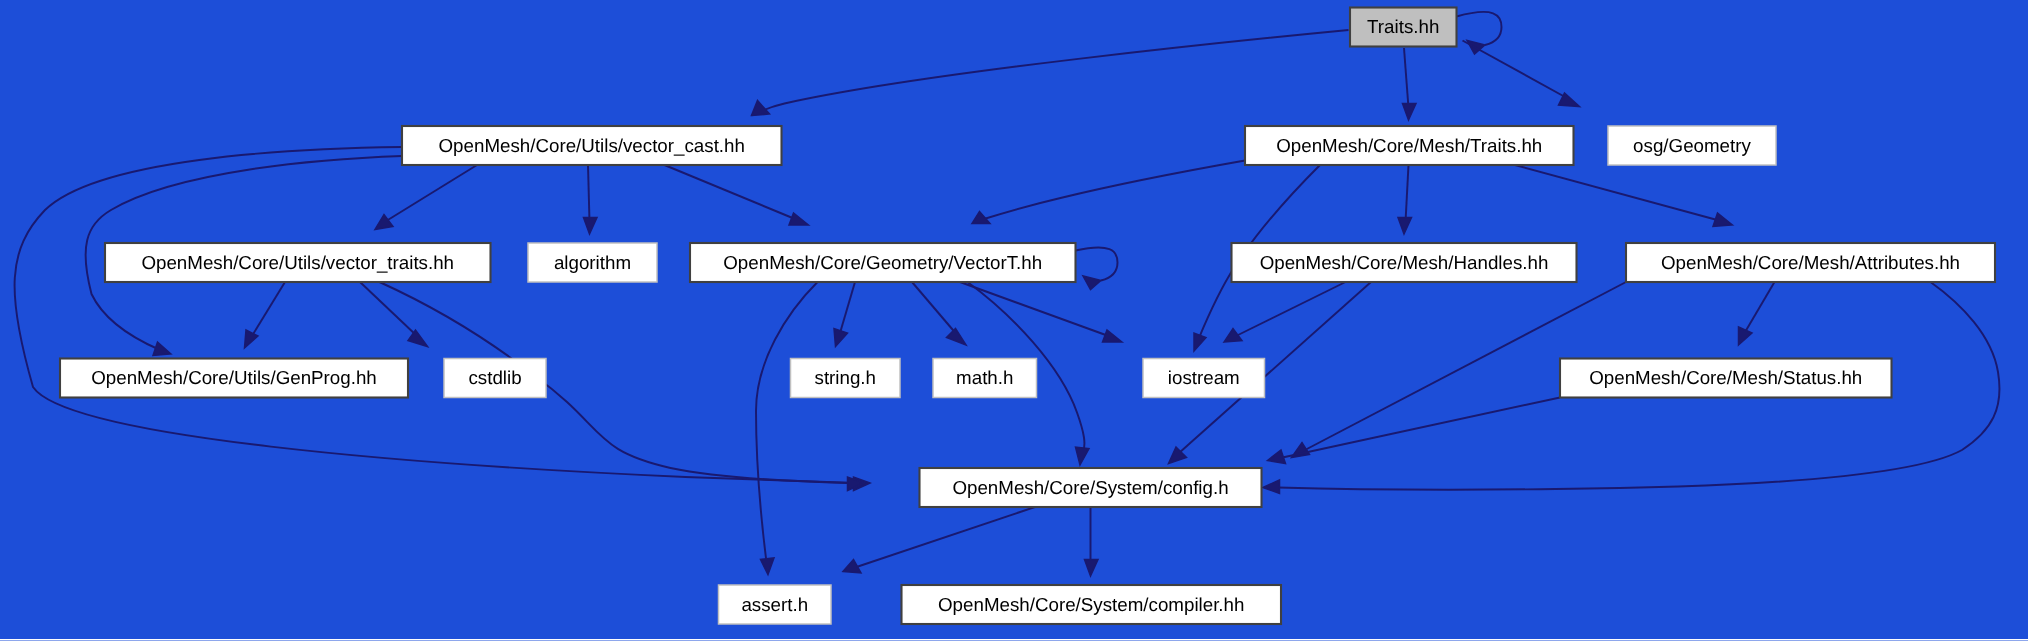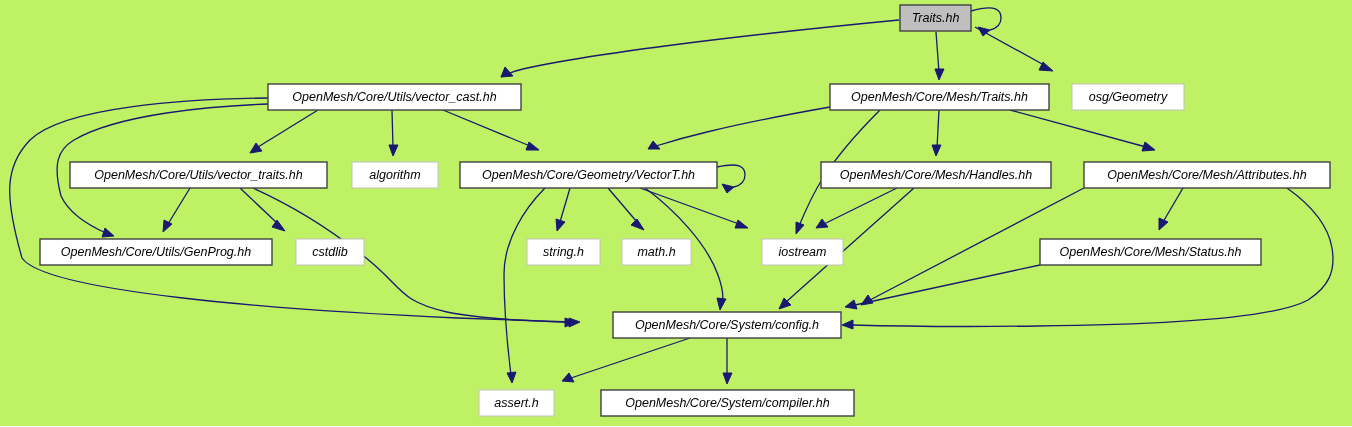--- a/index.html
+++ b/index.html
@@ -1,17 +1,17 @@
 <!DOCTYPE html>
 <html><head>
 <meta charset="utf-8">
 <style>
   html,body{margin:0;padding:0;background:#ffffff;}
   body{font-family:"Liberation Sans",sans-serif;}
-  #graph-root{position:relative;width:1352px;height:426px;background:#bef264;overflow:hidden;font-style:italic;}
+  #graph-root{position:relative;width:1352px;height:426px;background:#1d4ed8;overflow:hidden;}
   svg{display:block;}
   .node-label{font-family:"Liberation Sans",sans-serif;font-size:12.5px;fill:#000000;dominant-baseline:middle;text-anchor:middle;}
   .edge{fill:none;stroke:#191970;stroke-width:1.3px;}
   .arrow{fill:#191970;stroke:#191970;stroke-width:1px;}
   .box-ext{fill:#ffffff;stroke:#c0c0c0;stroke-width:1px;}
   .box-int{fill:#ffffff;stroke:#404040;stroke-width:1.4px;}
   .box-cur{fill:#bfbfbf;stroke:#404040;stroke-width:1.4px;}
 </style>
 </head>
 <body>

